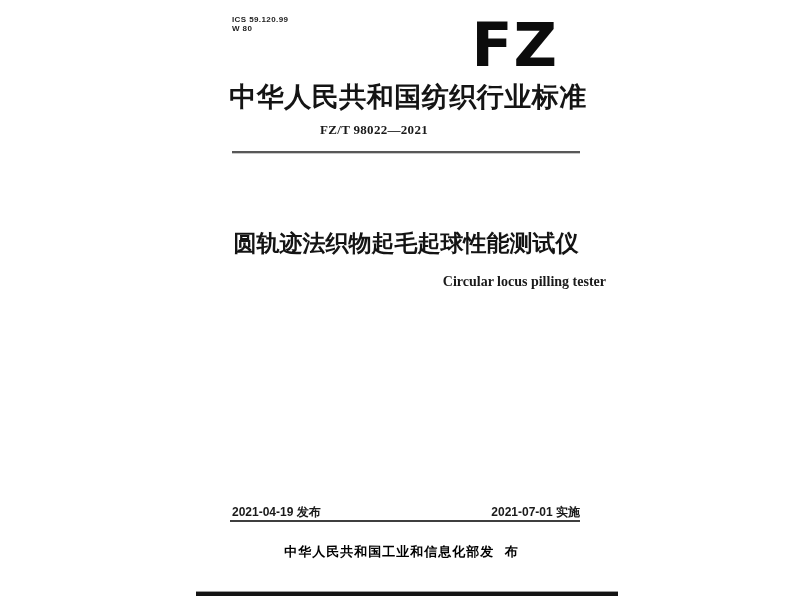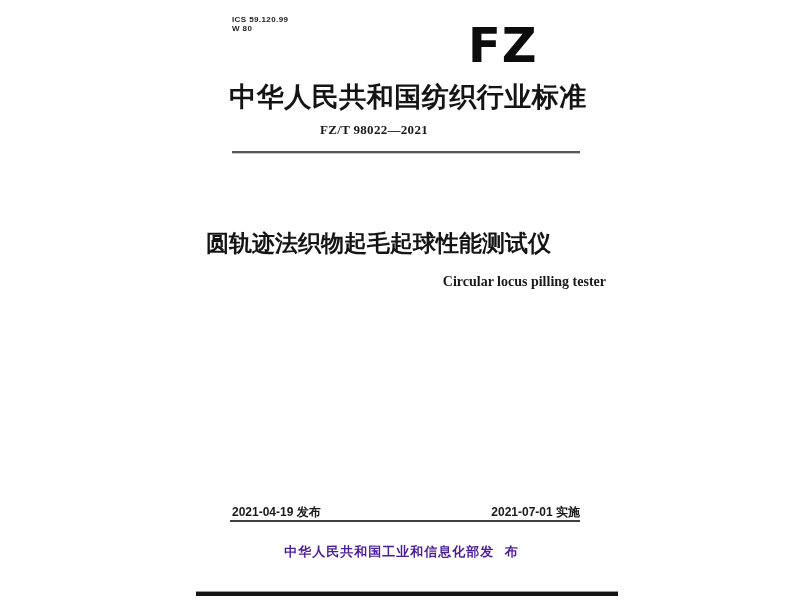--- a/index.html
+++ b/index.html
@@ -24,27 +24,27 @@
     font-weight: bold;
     line-height: 9px;
     letter-spacing: 0.4px;
     color: #222;
   }
   .fz-logo {
     position: absolute;
     left: 468px;
     top: 12px;
     width: 90px;
-    font-size: 48px;
+    font-size: 60px;
     line-height: 66px;
     font-weight: bold;
     font-family: "DejaVu Sans", "Liberation Sans", sans-serif;
     letter-spacing: 1px;
     color: #0c0c0c;
-    text-align: left;
+    text-align: right;
   }
   .standard-category {
     position: absolute;
     left: 208px;
     top: 79px;
     width: 400px;
     text-align: center;
     font-size: 27px;
     font-weight: bold;
     letter-spacing: 0.5px;
@@ -68,20 +68,21 @@
     width: 348px;
     height: 2px;
     background: #585858;
     border-bottom: 1px solid #c9c9c9;
   }
   .title-cn {
     position: absolute;
     left: 206px;
     top: 228px;
     width: 400px;
+    text-align: center;
     font-size: 23px;
     font-weight: bold;
     color: #141414;
     white-space: nowrap;
   }
   .title-en {
     position: absolute;
     left: 206px;
     top: 274px;
     width: 400px;
@@ -115,21 +116,21 @@
     position: absolute;
     left: 103px;
     top: 543px;
     width: 600px;
     display: flex;
     justify-content: center;
     align-items: baseline;
     font-size: 13px;
     font-weight: bold;
     letter-spacing: 1px;
-    color: #4c1d95;
+    color: #000000;
     white-space: nowrap;
   }
   .publish-label {
     letter-spacing: 4px;
   }
   .page-bottom-edge {
     position: absolute;
     left: 196px;
     top: 591px;
     width: 422px;

